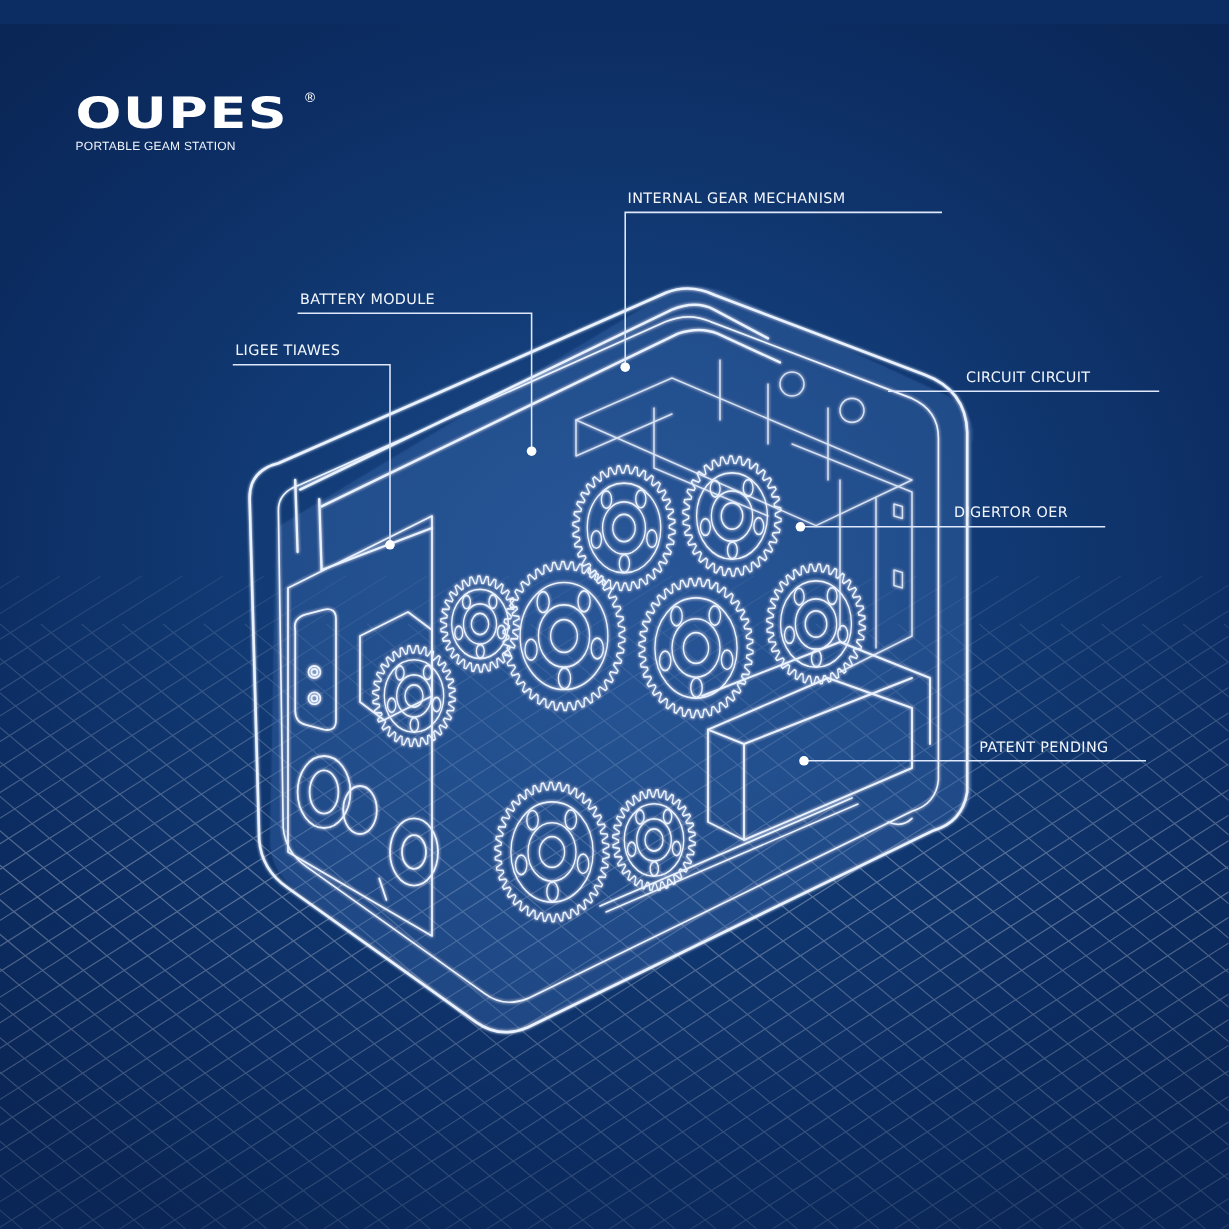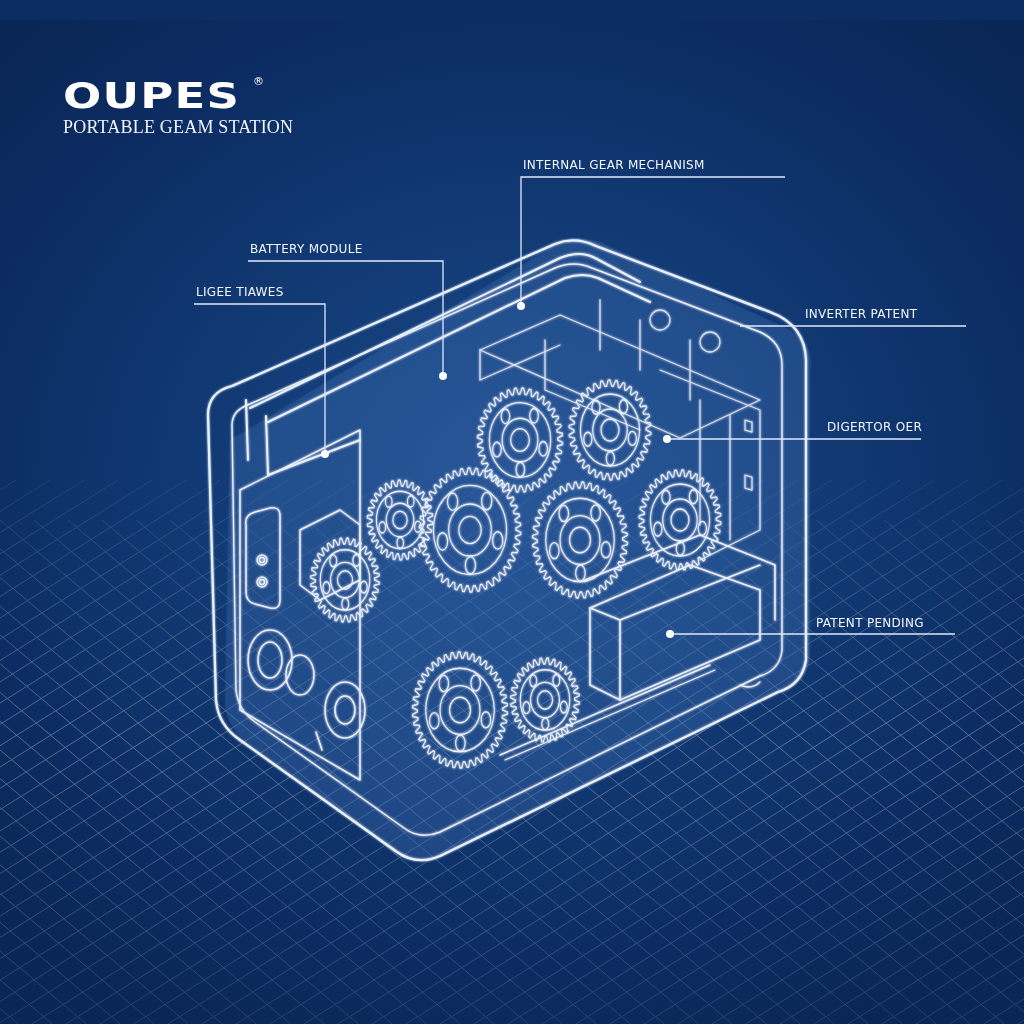--- a/index.html
+++ b/index.html
@@ -4,21 +4,21 @@
 <style>
   html,body{margin:0;padding:0;}
   body{width:1024px;height:1024px;overflow:hidden;background:#0c2d63;font-family:"DejaVu Sans","Liberation Sans",sans-serif;}
   #stage{position:relative;width:1024px;height:1024px;overflow:hidden;
     background:radial-gradient(ellipse 70% 60% at 50% 45%, #1d4a8a 0%, #133d78 35%, #0c2d63 75%, #0a2656 100%);margin-top:20px;}
   #grid{position:absolute;left:0;top:0;width:1024px;height:1024px;}
   #device{position:absolute;left:0;top:0;width:1024px;height:1024px;}
   .brand{position:absolute;left:63px;top:57px;color:#ffffff;}
   .brand-logo{font-family:"DejaVu Sans",sans-serif;font-weight:bold;font-size:36px;letter-spacing:1px;line-height:38px;transform:scaleX(1.25);transform-origin:left;display:inline-block;}
   .brand-reg{position:absolute;left:190px;top:-2px;font-size:11px;}
-  .brand-sub{font-family:Liberation Serif, serif;font-size:18px;letter-spacing:0.2px;margin-top:2px;color:#f0f4fb;}
+  .brand-sub{font-family:Liberation Sans, sans-serif;font-size:10px;letter-spacing:0.2px;margin-top:2px;color:#f0f4fb;}
   .callout{position:absolute;color:#f2f6fc;font-family:"DejaVu Sans",sans-serif;font-size:12px;letter-spacing:0.3px;white-space:nowrap;line-height:18px;}
   #leaders{position:absolute;left:0;top:0;width:1024px;height:1024px;pointer-events:none;}
 </style>
 </head>
 <body>
 
 <div id="stage">
 
   <svg id="grid" viewBox="0 0 1024 1024">
     <defs>
@@ -437,17 +437,17 @@
 
   <div class="brand">
     <span class="brand-logo">OUPES</span>
     <span class="brand-reg">®</span>
     <div class="brand-sub">PORTABLE GEAM STATION</div>
   </div>
 
   <div class="callout" style="left:523px;top:136px;">INTERNAL GEAR MECHANISM</div>
   <div class="callout" style="left:250px;top:220px;">BATTERY MODULE</div>
   <div class="callout" style="left:196px;top:263px;text-align:right;">LIGEE TIAWES</div>
-  <div class="callout" style="left:805px;top:285px;">INVERTER PATENT</div>
-  <div class="callout" style="left:827px;top:398px;">DIGERTOR OER</div>
+  <div class="callout" style="left:805px;top:285px;">CIRCUIT CIRCUIT</div>
+  <div class="callout" style="left:795px;top:398px;">DIGERTOR OER</div>
   <div class="callout" style="left:816px;top:594px;">PATENT PENDING</div>
 
 </div>
 
 </body></html>

